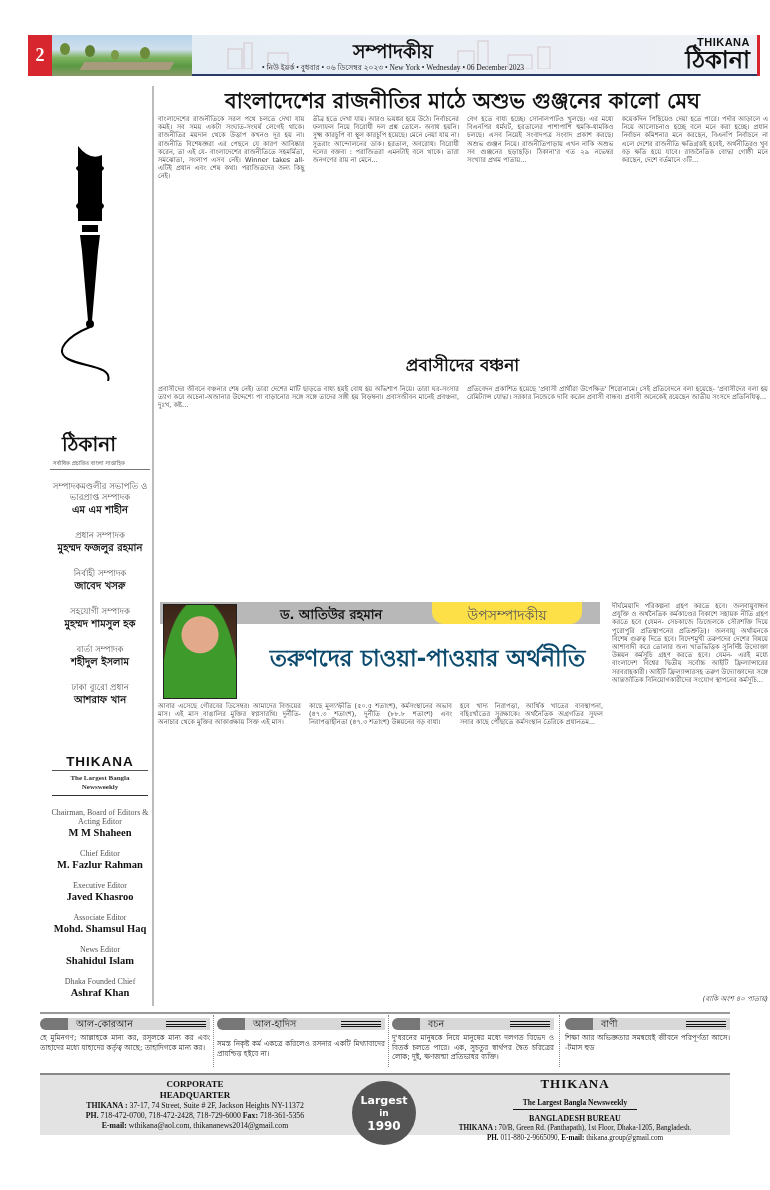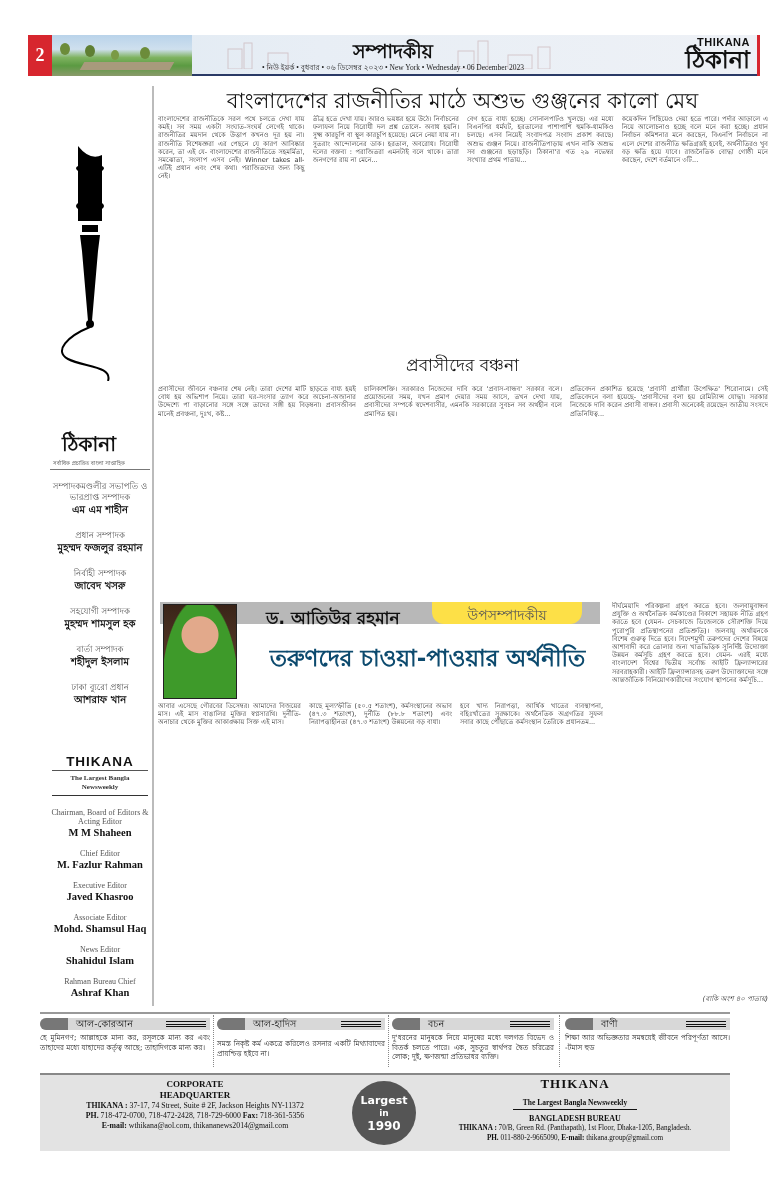--- a/index.html
+++ b/index.html
@@ -31,52 +31,52 @@
   .staff-bn .name { font-size: 10px; font-weight: bold; color: #111; line-height: 14px; margin-bottom: 13px; }
   .sb-thikana { position: absolute; left: 24px; right: 2px; top: 668px; font-family: "Liberation Sans", sans-serif; font-weight: 900; font-size: 13.5px; letter-spacing: 1px; color: #111; border-bottom: 1px solid #555; padding-bottom: 1px; }
   .sb-tagline { position: absolute; left: 24px; right: 2px; top: 688px; font-family: "Liberation Serif", serif; font-size: 7px; font-weight: bold; line-height: 9px; color: #333; border-bottom: 1px solid #333; padding-bottom: 3px; }
   .staff-en { position: absolute; left: 18px; right: -4px; top: 722px; font-family: "Liberation Serif", serif; }
   .staff-en .role { font-size: 8px; color: #555; line-height: 9px; }
   .staff-en .name { font-size: 10.5px; font-weight: bold; color: #111; line-height: 13px; margin-bottom: 10px; }
 
   .vrule { position: absolute; left: 152px; top: 86px; width: 2px; height: 920px; background: #bbb; }
 
   
-  .headline { position: absolute; text-align: center; font-weight: normal; color: #111; white-space: nowrap; }
+  .headline { position: absolute; text-align: center; font-weight: bold; color: #111; white-space: nowrap; }
   .h1 { left: 160px; width: 605px; top: 85px; font-size: 21px; }
   .h2 { left: 160px; width: 605px; top: 352px; font-size: 17px; }
   .cols { position: absolute; display: flex; gap: 8px; }
   .col { flex: 1; font-size: 6.6px; line-height: 8.2px; color: #333; text-align: justify; overflow: hidden; }
   .cols1 { left: 158px; top: 115px; width: 610px; height: 235px; }
   .cols2 { left: 158px; top: 385px; width: 610px; height: 205px; }
 
   
   .op-header { position: absolute; left: 160px; top: 602px; width: 440px; height: 22px; background: #b8b8b8; }
   .op-photo { position: absolute; left: 163px; top: 604px; width: 74px; height: 95px; background: radial-gradient(circle at 50% 32%, #e2a98b 0 18px, transparent 19px), radial-gradient(ellipse at 50% 95%, #3e9a2a 0 38px, transparent 39px), linear-gradient(180deg, #3a2418 0%, #6a4a34 100%); border: 1px solid #222; }
-  .op-author { position: absolute; left: 266px; top: 605px; font-size: 17px; font-weight: bold; color: #111; }
+  .op-author { position: absolute; left: 280px; top: 605px; font-size: 13px; font-weight: bold; color: #111; }
   .op-label-wrap { position: absolute; left: 432px; top: 602px; width: 150px; height: 22px; background: #fde047; border-radius: 0 0 12px 12px; }
   .op-label { position: absolute; left: 0; right: 0; top: 2px; text-align: center; font-size: 14px; color: #555; }
   .op-title { position: absolute; left: 245px; top: 640px; width: 365px; text-align: center; font-size: 23px; font-weight: bold; color: #0c4a6e; }
   .cols3 { left: 158px; top: 702px; width: 445px; height: 300px; }
   .cols3r { left: 612px; top: 602px; width: 156px; height: 400px; }
   .continued { position: absolute; left: 612px; top: 993px; width: 156px; text-align: right; font-size: 7px; font-style: italic; color: #333; }
 
   
   .strip-rule { position: absolute; left: 40px; top: 1012px; width: 690px; height: 2px; background: #999; }
   .qbox { position: absolute; top: 1018px; height: 44px; }
   .qhead { position: relative; height: 12px; background: #d8d8d8; border-radius: 8px 0 0 8px; }
   .qhead .pill { position: absolute; left: 0; top: 0; width: 28px; height: 12px; background: #777; border-radius: 8px 0 0 8px; }
   .qhead .qtitle { position: absolute; left: 36px; top: -1px; font-size: 9.5px; color: #111; }
   .qhead .lines { position: absolute; right: 4px; top: 3px; width: 40px; height: 6px; border-top: 1.5px solid #111; border-bottom: 1.5px solid #111; }
   .qhead .lines::after { content: ""; position: absolute; left: 0; right: 0; top: 1.5px; height: 1.5px; background: #111; }
   .qtext { font-size: 7.2px; line-height: 9.5px; color: #222; margin-top: 3px; text-align: justify; }
   .qsep { position: absolute; top: 1015px; width: 0; height: 52px; border-left: 1px dotted #888; }
 
   
-  .footer { position: absolute; left: 40px; top: 1073px; width: 690px; height: 78px; background: #e3e3e3; border-top: 2px solid #888; font-family: "Liberation Serif", serif; color: #111; }
+  .footer { position: absolute; left: 40px; top: 1073px; width: 690px; height: 62px; background: #e3e3e3; border-top: 2px solid #888; font-family: "Liberation Serif", serif; color: #111; }
   .fl { position: absolute; left: 0; width: 310px; top: 4px; text-align: center; }
   .fl .t { font-size: 9px; font-weight: bold; line-height: 11px; }
   .fl .a { font-size: 7.8px; line-height: 10px; }
   .seal { position: absolute; left: 312px; top: 6px; width: 64px; height: 64px; border-radius: 50%; background: #555; color: #fff; font-family: "DejaVu Sans", sans-serif; font-weight: bold; text-align: center; display: flex; flex-direction: column; justify-content: center; line-height: 13px; }
   .seal .s1 { font-size: 11px; } .seal .s2 { font-size: 9px; } .seal .s3 { font-size: 12px; }
   .fr { position: absolute; left: 380px; width: 310px; top: 2px; text-align: center; }
   .fr .brand2 { font-size: 13px; font-weight: bold; letter-spacing: 1px; line-height: 14px; }
   .fr .tag2 { font-size: 7.5px; font-weight: bold; line-height: 10px; border-bottom: 1px solid #111; display: inline-block; padding: 0 10px 1px; }
   .fr .bur { font-size: 8px; font-weight: bold; margin-top: 3px; line-height: 11px; }
   .fr .a { font-size: 7.2px; line-height: 9.5px; }
@@ -142,38 +142,37 @@
     <div class="role">Chairman, Board of Editors &amp; Acting Editor</div>
     <div class="name">M M Shaheen</div>
     <div class="role">Chief Editor</div>
     <div class="name">M. Fazlur Rahman</div>
     <div class="role">Executive Editor</div>
     <div class="name">Javed Khasroo</div>
     <div class="role">Associate Editor</div>
     <div class="name">Mohd. Shamsul Haq</div>
     <div class="role">News Editor</div>
     <div class="name">Shahidul Islam</div>
-    <div class="role">Rahman Bureau Chief</div>
+    <div class="role">Dhaka Founded Chief</div>
     <div class="name">Ashraf Khan</div>
   </div>
 </div>
 <div class="vrule"></div>
 
 <div class="headline h1">বাংলাদেশের রাজনীতির মাঠে অশুভ গুঞ্জনের কালো মেঘ</div>
 <div class="cols cols1">
   <div class="col">বাংলাদেশের রাজনীতিকে সরল পথে চলতে দেখা যায় কমই। সব সময় একটা সংঘাত-সংঘর্ষ লেগেই থাকে। রাজনীতির ময়দান থেকে উত্তাপ কখনও দূর হয় না। রাজনীতি বিশেষজ্ঞরা এর পেছনে যে কারণ আবিষ্কার করেন, তা এই যে- বাংলাদেশের রাজনীতিতে সহমর্মিতা, সমঝোতা, সংলাপ এসব নেই। Winner takes all- এটিই প্রধান এবং শেষ কথা। পরাজিতদের জন্য কিছু নেই।</div>
   <div class="col">তীব্র হতে দেখা যায়। আরও ভয়ঙ্কর হয়ে উঠে। নির্বাচনের ফলাফল নিয়ে বিরোধী দল প্রশ্ন তোলে- অবাধ হয়নি। সুক্ষ্ম কারচুপি বা স্থূল কারচুপি হয়েছে। মেনে নেয়া যায় না। সুতরাং আন্দোলনের ডাক। হরতাল, অবরোধ। বিরোধী দলের বক্তব্য : পরাজিতরা এমনটাই বলে থাকে। তারা জনগণের রায় না মেনে...</div>
   <div class="col">বেগ হতে বাধ্য হচ্ছে। সোনালপাটও খুলছে। এর মধ্যে বিএনপির ধর্মঘট, হরতালের পাশাপাশি হুমকি-ধামকিও চলছে। এসব নিয়েই সংবাদপত্র সংবাদ প্রকাশ করছে। অশুভ গুঞ্জন নিয়ে। রাজনীতিপাড়ায় এখন নাকি অশুভ সব গুঞ্জনের ছড়াছড়ি। ঠিকানা'র গত ২৯ নভেম্বর সংখ্যার প্রথম পাতায়...</div>
   <div class="col">কয়েকদিন পিছিয়েও দেয়া হতে পারে। পর্দার আড়ালে এ নিয়ে আলোচনাও হচ্ছে বলে মনে করা হচ্ছে। প্রধান নির্বাচন কমিশনার মনে করছেন, বিএনপি নির্বাচনে না এলে দেশের রাজনীতি ক্ষতিগ্রস্তই হবেই, অর্থনীতিরও খুব বড় ক্ষতি হয়ে যাবে। রাজনৈতিক বোদ্ধা গোষ্ঠী মনে করছেন, দেশে বর্তমানে ৩টি...</div>
 </div>
 
 <div class="headline h2">প্রবাসীদের বঞ্চনা</div>
 <div class="cols cols2">
   <div class="col">প্রবাসীদের জীবনে বঞ্চনার শেষ নেই। তারা দেশের মাটি ছাড়তে বাধ্য হয়ই বোধ হয় অভিশাপ নিয়ে। তারা ঘর-সংসার ত্যাগ করে অচেনা-অজানার উদ্দেশ্যে পা বাড়ানোর সঙ্গে সঙ্গে তাদের সঙ্গী হয় বিড়ম্বনা। প্রবাসজীবন মানেই প্রবঞ্চনা, দুঃখ, কষ্ট...</div>
-  <div class="col">চালিকাশক্তি। সরকারও নিজেদের দাবি করে 'প্রবাস-বান্ধব' সরকার বলে। প্রয়োজনের সময়, যখন প্রমাণ দেয়ার সময় আসে, তখন দেখা যায়, প্রবাসীদের সম্পর্কে স্বদেশবাসীর, এমনকি সরকারের সুবচন সব অর্থহীন বলে প্রমাণিত হয়।</div>
   <div class="col">প্রতিবেদন প্রকাশিত হয়েছে 'প্রবাসী প্রার্থীরা উপেক্ষিত' শিরোনামে। সেই প্রতিবেদনে বলা হয়েছে- 'প্রবাসীদের বলা হয় রেমিট্যান্স যোদ্ধা। সরকার নিজেকে দাবি করেন প্রবাসী বান্ধব। প্রবাসী অনেকেই রয়েছেন জাতীয় সংসদে প্রতিনিধিত্ব...</div>
 </div>
 
 <div class="op-header"></div>
 <div class="op-author">ড. আতিউর রহমান</div>
 <div class="op-label-wrap">
   <div class="op-label">উপসম্পাদকীয়</div>
 </div>
 <div class="op-photo"></div>
 <div class="op-title">তরুণদের চাওয়া-পাওয়ার অর্থনীতি</div>

